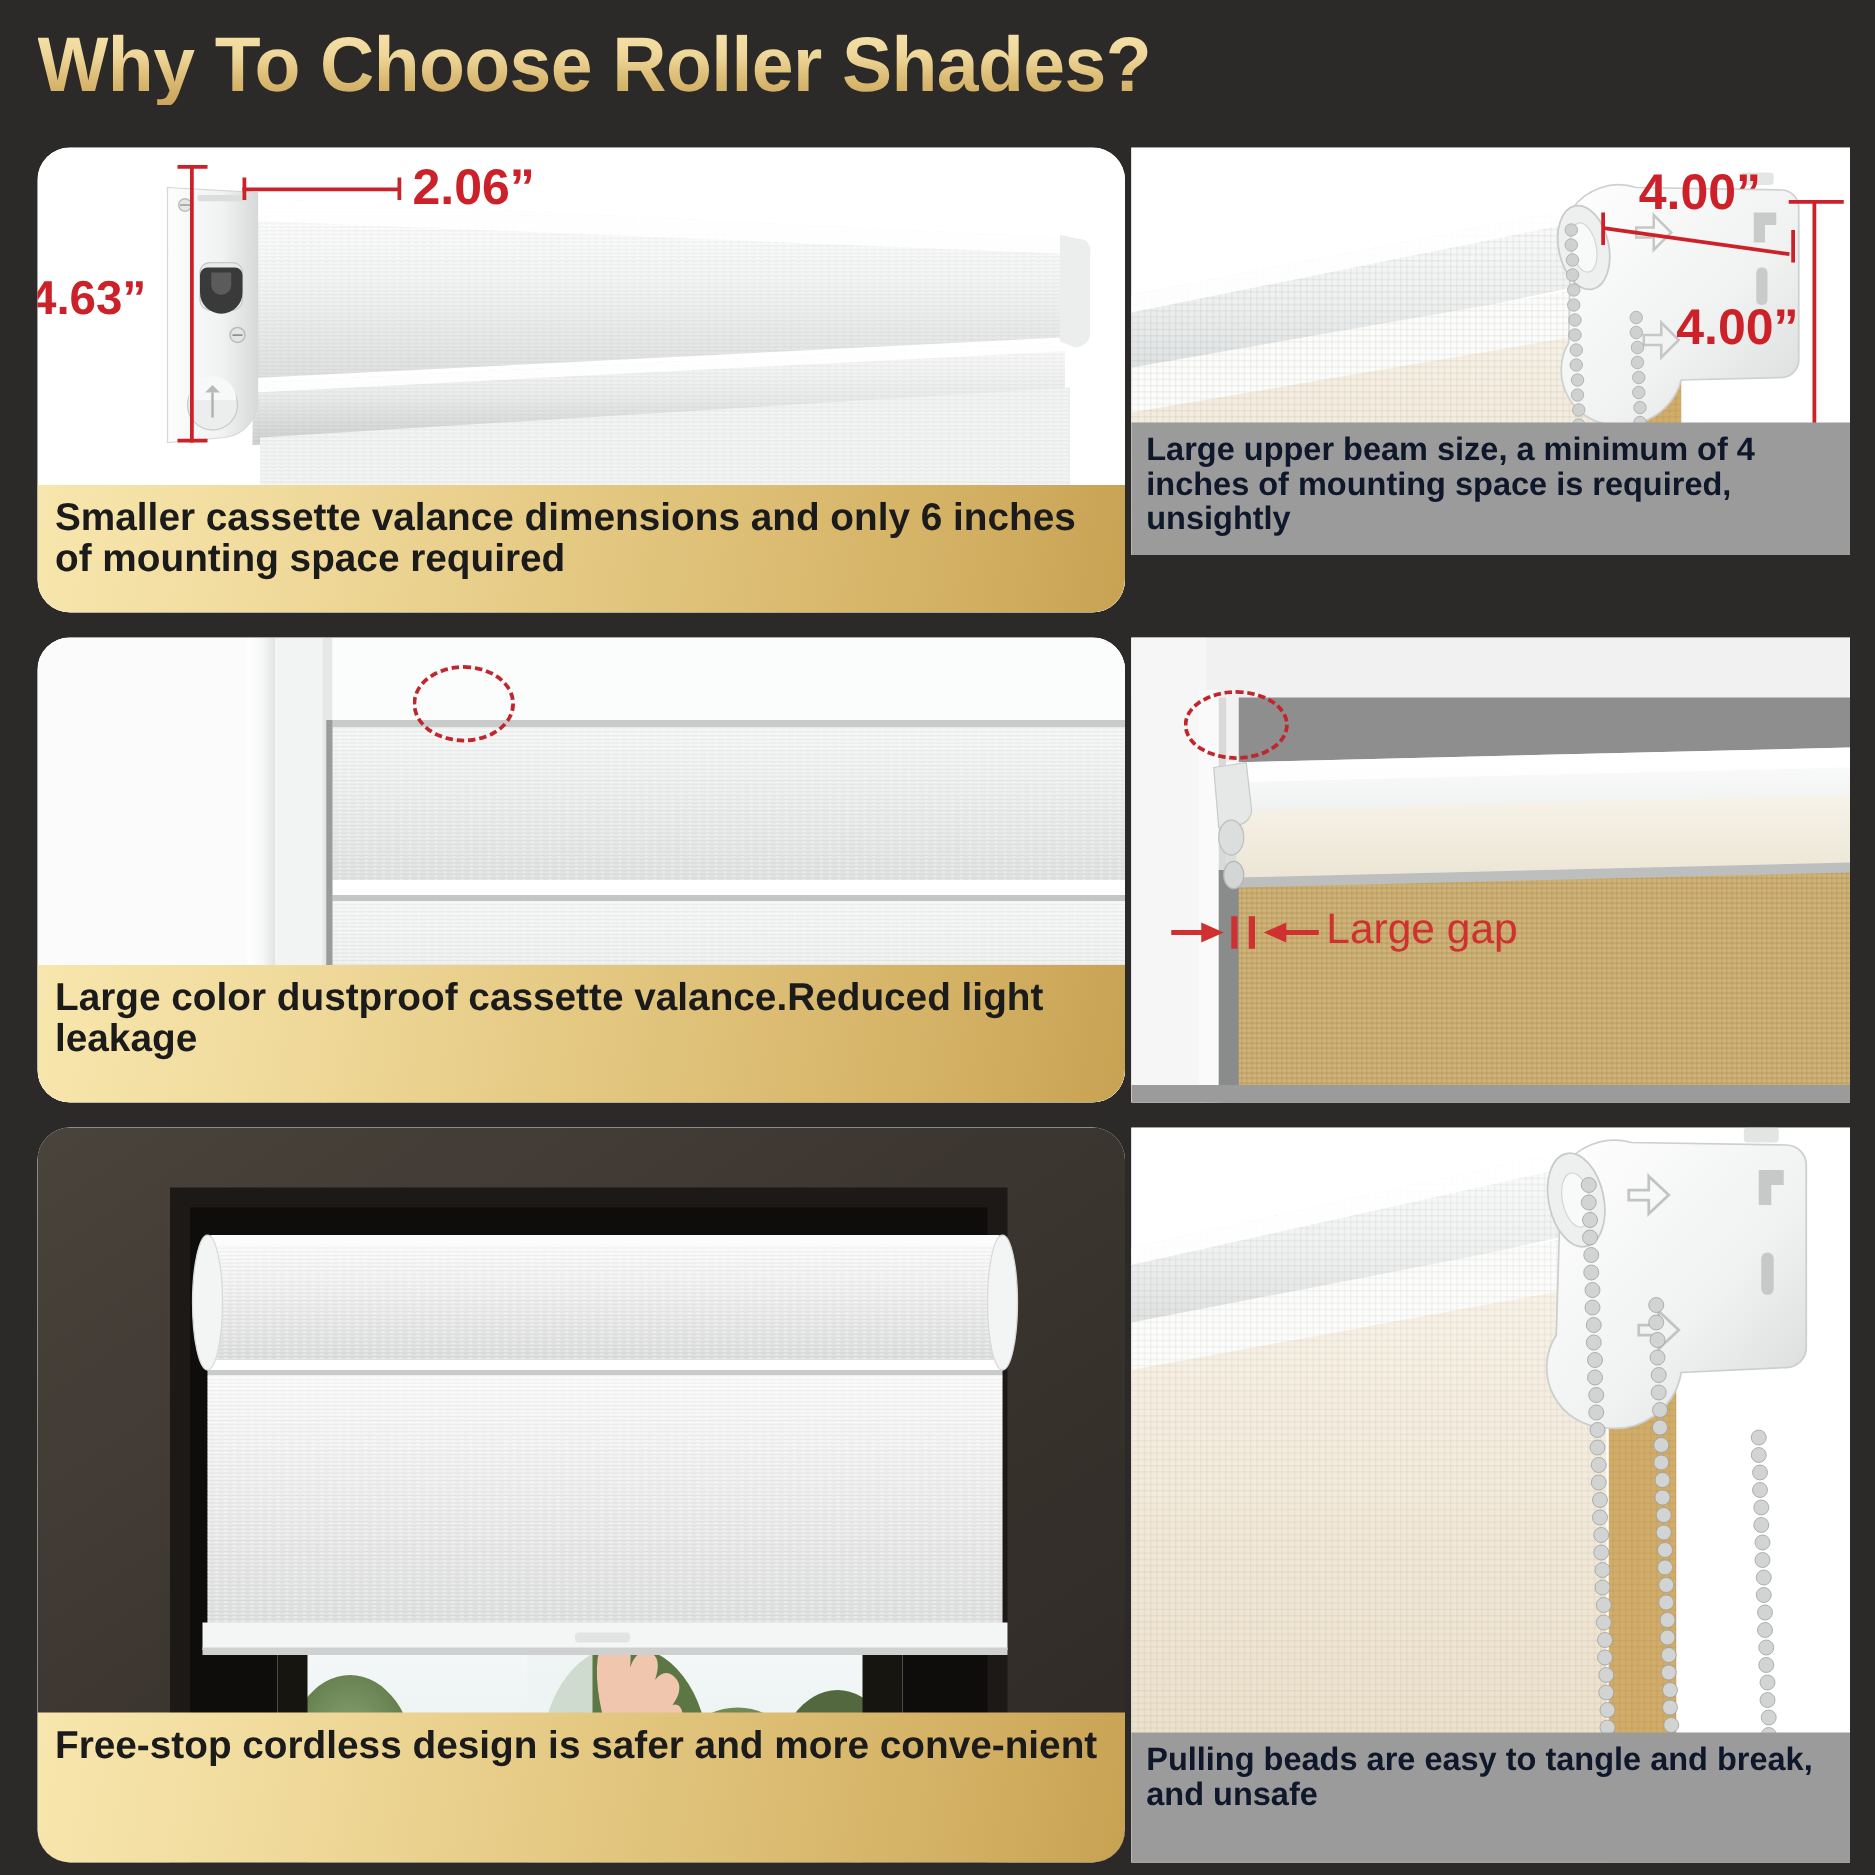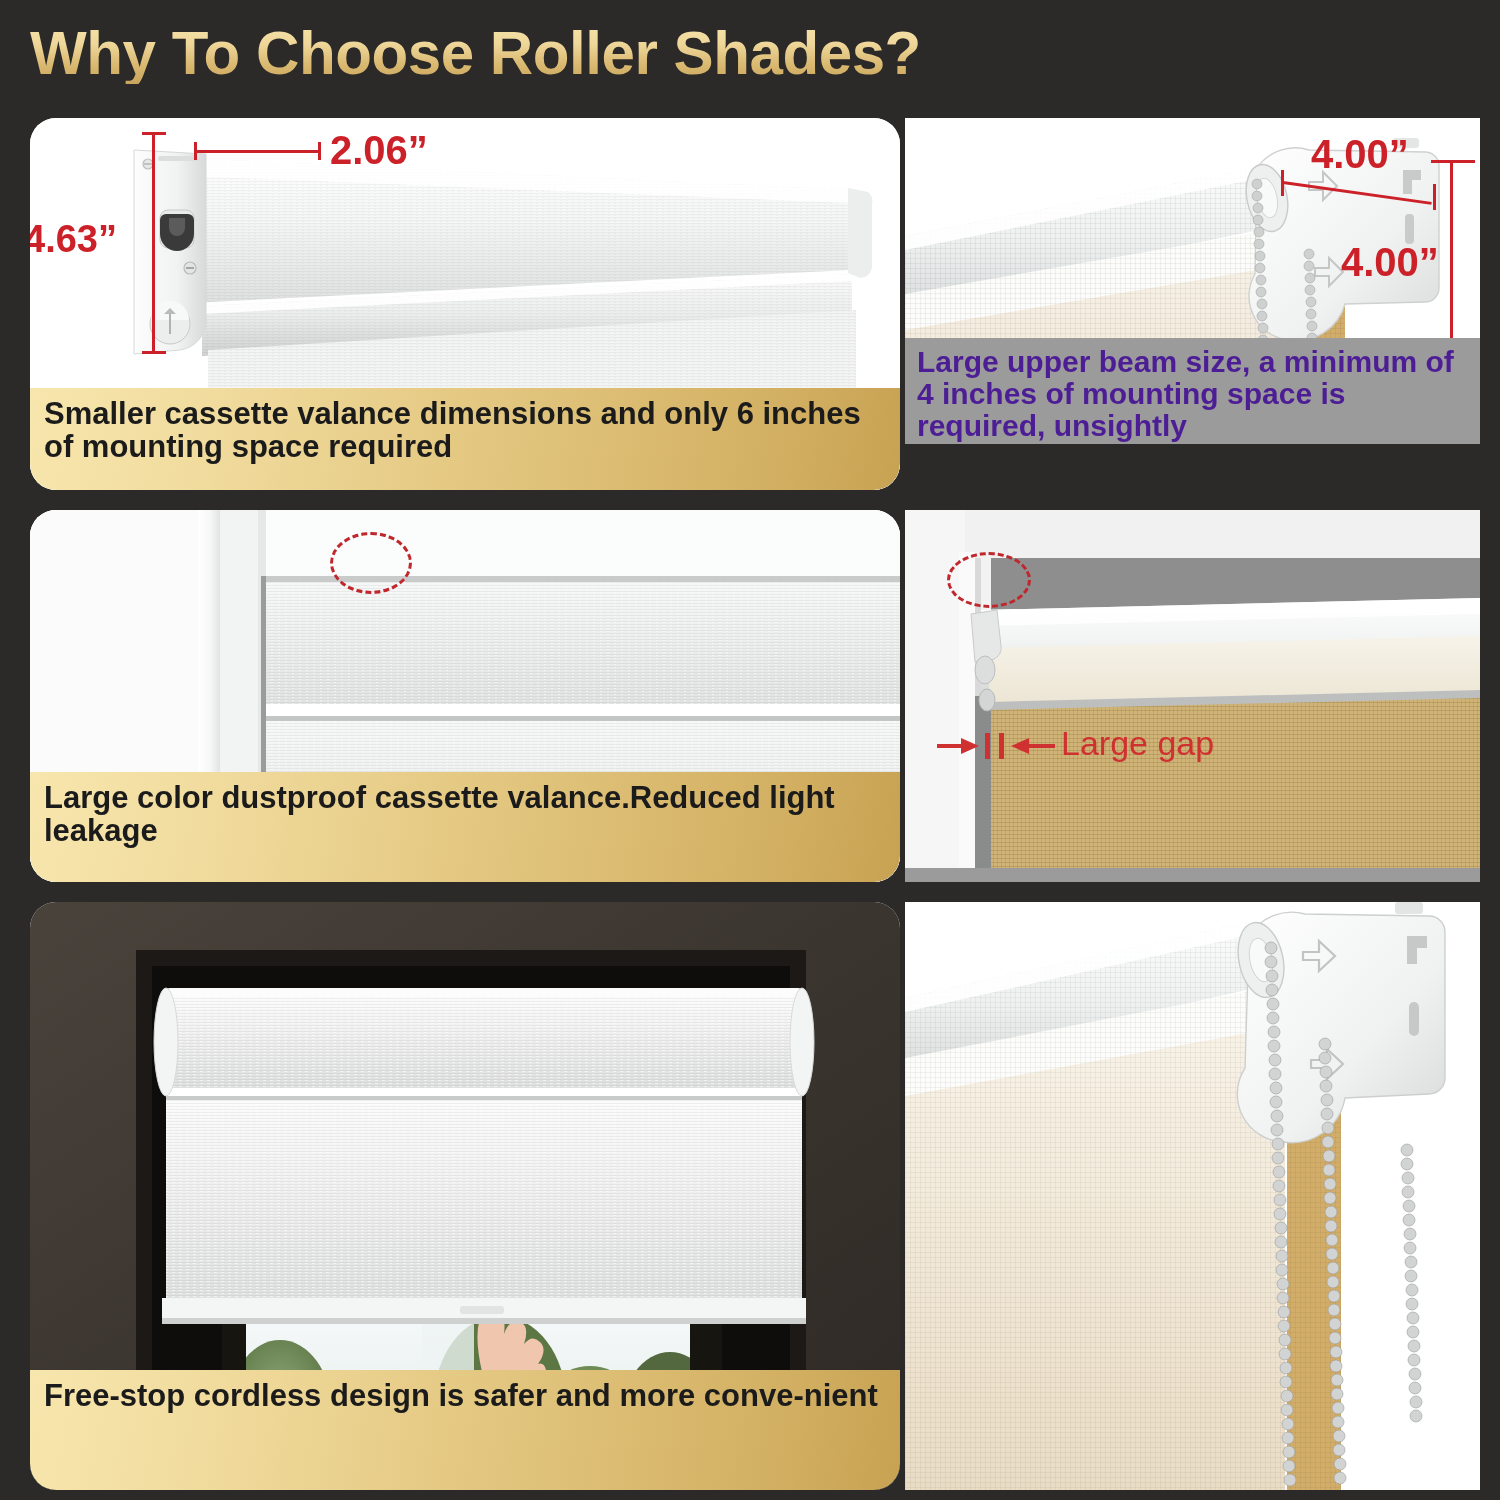--- a/index.html
+++ b/index.html
@@ -40,22 +40,22 @@
     line-height:1.06;
   }
   .cap.gold{
     background:linear-gradient(100deg,#f7e6ad 0%,#f2dda0 18%,#e3c780 52%,#d4b265 82%,#c8a253 100%);
     color:#1b1b1b;
     font-size:31px;
     border-radius:0 0 26px 26px;
   }
   .cap.gray{
     background:#9b9b9b;
-    color:#4c1d95;
-    font-size:30px;
+    color:#0f172a;
+    font-size:26px;
     padding:8px 12px 10px 12px;
   }
 
   
   .ph{position:absolute;inset:0;}
 
   
   .dim{position:absolute;color:#cc2128;font-weight:bold;white-space:nowrap;}
   .rline{position:absolute;background:#cc2128;}
   .gaplbl{position:absolute;color:#cf3030;white-space:nowrap;font-weight:normal;}
@@ -589,16 +589,17 @@
                 <circle cx="509" cy="444" r="6"></circle>
               <circle cx="509" cy="458" r="6"></circle>
                 <circle cx="510" cy="472" r="6"></circle>
                 <circle cx="510" cy="486" r="6"></circle>
               <circle cx="511" cy="500" r="6"></circle>
                 <circle cx="511" cy="514" r="6"></circle>
             </g>
           </g>
         </svg>
       </div>
+      <div class="cap gray" style="height:104px;">Pulling beads are easy to tangle and break, and unsafe</div>
     </div>
 
   </div>
 </div>
 
 </body></html>

